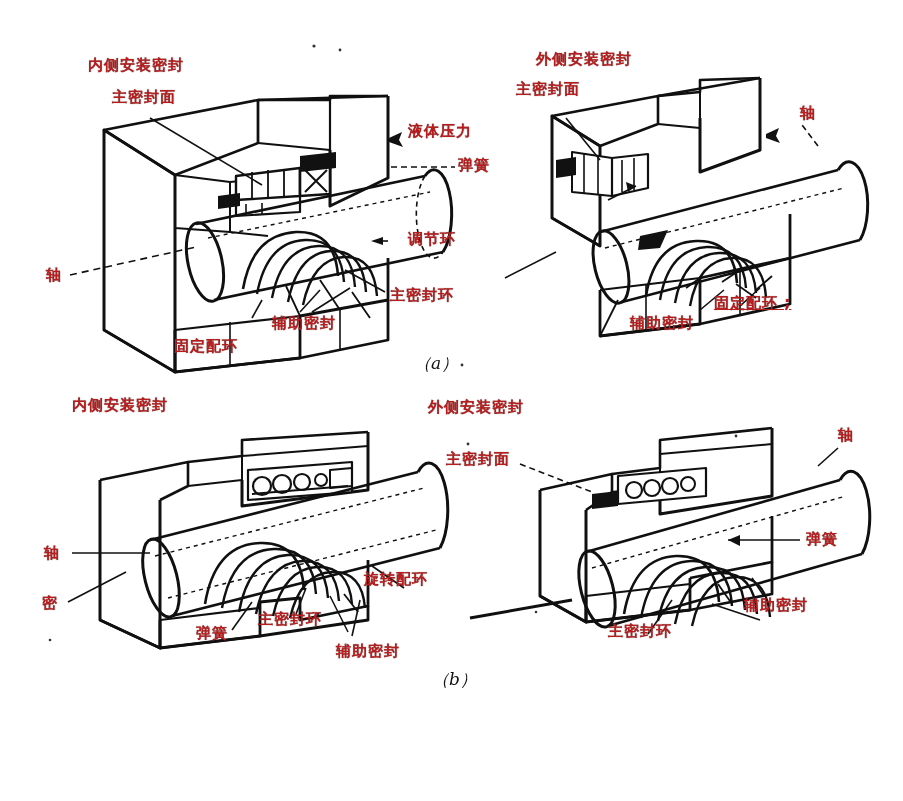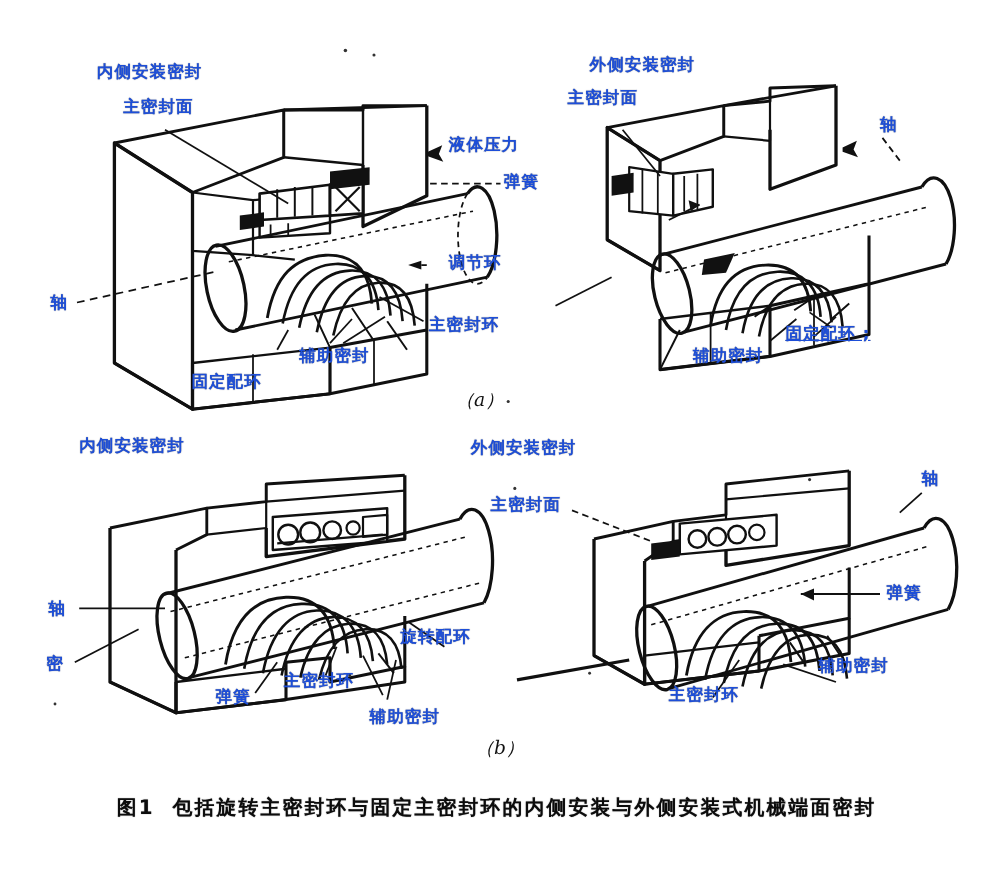--- a/index.html
+++ b/index.html
@@ -12,21 +12,21 @@
     position:relative;
   }
   #figure-root{position:relative;width:903px;height:801px;background:#ffffff;}
   svg.art{position:absolute;left:0;top:0;width:903px;height:801px;}
   .lbl{
     position:absolute;
     font-family:"DejaVu Sans","Liberation Sans",sans-serif;
     font-weight:bold;
     font-size:15px;
     letter-spacing:1px;
-    color:#1d4ed8;
+    color:#b91c1c;
     white-space:nowrap;
     line-height:1;
     text-shadow:0 0 1px rgba(0,0,0,0.55);
   }
   .subcap{
     position:absolute;
     font-family:"DejaVu Serif","Liberation Serif",serif;
     font-size:17px;
     font-style:italic;
     color:#111;
@@ -302,21 +302,21 @@
       <circle cx="736" cy="436" r="1.4"></circle>
       <circle cx="50" cy="640" r="1.3"></circle>
       <circle cx="462" cy="365" r="1.4"></circle>
       <circle cx="536" cy="612" r="1.3"></circle>
     </g>
   </svg>
 
   <div class="lbl" style="left:88px;top:58px;">内侧安装密封</div>
   <div class="lbl" style="left:112px;top:90px;">主密封面</div>
   <div class="lbl" style="left:46px;top:268px;">轴</div>
-  <div class="lbl" style="left:174px;top:340px;">固定配环</div>
+  <div class="lbl" style="left:174px;top:340px;font-family:Liberation Mono, monospace;">固定配环</div>
   <div class="lbl" style="left:272px;top:316px;">辅助密封</div>
 
   <div class="lbl" style="left:408px;top:124px;">液体压力</div>
   <div class="lbl" style="left:458px;top:158px;">弹簧</div>
   <div class="lbl" style="left:408px;top:232px;text-align:center;">调节环</div>
   <div class="lbl" style="left:390px;top:288px;">主密封环</div>
 
   <div class="lbl" style="left:536px;top:52px;">外侧安装密封</div>
   <div class="lbl" style="left:516px;top:82px;">主密封面</div>
   <div class="lbl" style="left:800px;top:106px;">轴</div>
@@ -335,17 +335,14 @@
 
   <div class="lbl" style="left:428px;top:400px;">外侧安装密封</div>
   <div class="lbl" style="left:446px;top:452px;">主密封面</div>
   <div class="lbl" style="left:838px;top:428px;">轴</div>
   <div class="lbl" style="left:806px;top:532px;">弹簧</div>
   <div class="lbl" style="left:744px;top:598px;">辅助密封</div>
   <div class="lbl" style="left:608px;top:624px;">主密封环</div>
 
   <div class="subcap" style="left:432px;top:668px;">（b）</div>
 
-  <div class="caption">
-    <span class="cap-num">图1</span><span>包括旋转主密封环与固定主密封环的内侧安装与外侧安装式机械端面密封</span>
-  </div>
 
 </div>
 
 </body></html>

